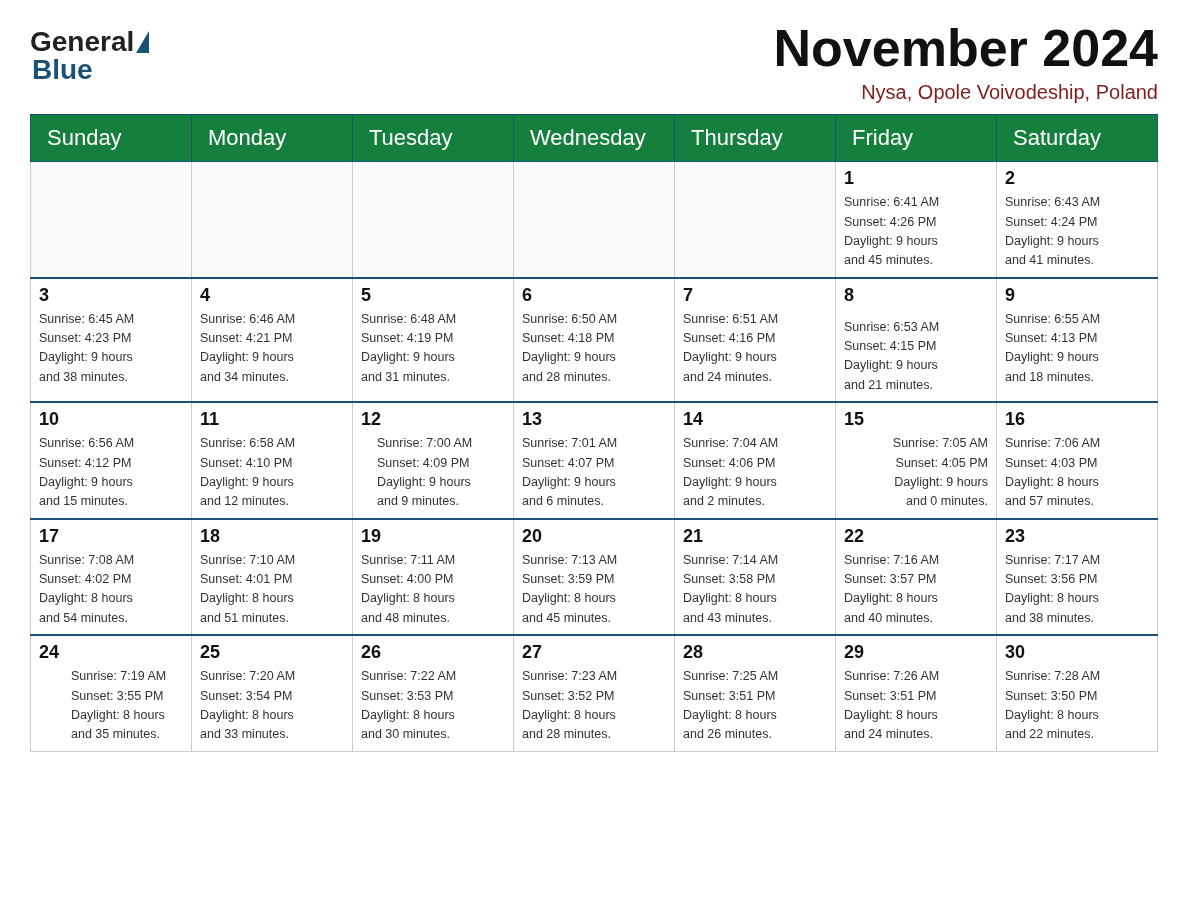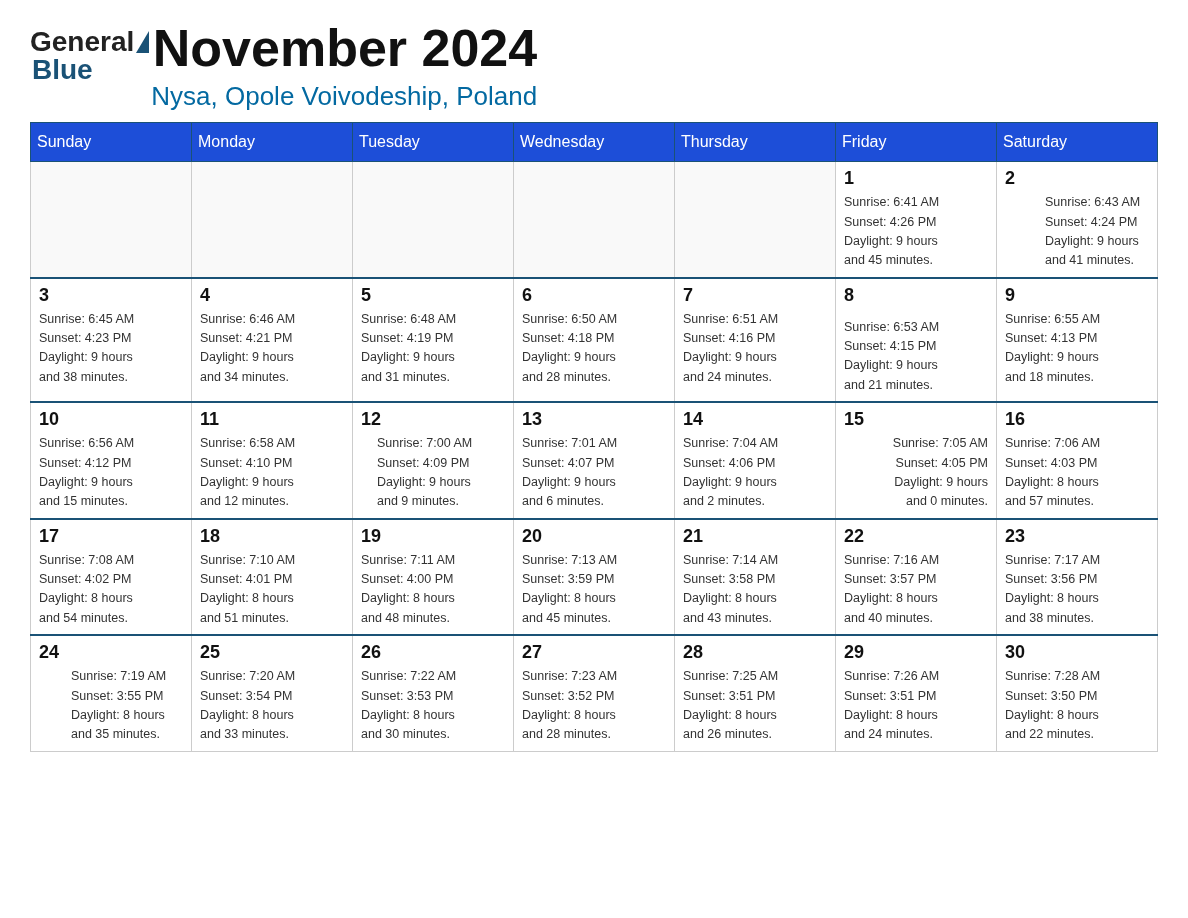--- a/index.html
+++ b/index.html
@@ -6,20 +6,21 @@
     body {
       font-family: Arial, sans-serif;
       background: #fff;
       color: #222;
       width: 1188px;
       min-height: 918px;
       padding: 20px 30px 30px 30px;
     }
     .header {
       display: flex;
+      justify-content: space-between;
       align-items: flex-start;
       margin-bottom: 10px;
     }
     .logo {
       display: flex;
       flex-direction: column;
       align-items: flex-start;
       margin-top: 8px;
     }
     .logo-text {
@@ -49,35 +50,35 @@
     .title-block {
       text-align: right;
     }
     .title-month {
       font-size: 52px;
       font-weight: bold;
       color: #111;
       line-height: 1.1;
     }
     .title-location {
-      font-size: 26px;
-      color: #0369a1;
+      font-size: 20px;
+      color: #7f1d1d;
       margin-top: 4px;
     }
     .calendar {
       width: 100%;
       border-collapse: collapse;
       margin-top: 10px;
     }
     .calendar thead tr th {
-      background-color: #1d4ed8;
+      background-color: #15803d;
       color: #fff;
-      font-size: 16px;
+      font-size: 22px;
       font-weight: normal;
-      padding: 10px 6px;
+      padding: 10px 16px;
       text-align: left;
       border: 1px solid #1a5276;
     }
     .calendar tbody tr td {
       border: 1px solid #ccc;
       vertical-align: top;
       padding: 6px 8px;
       width: 14.28%;
       height: 115px;
       background: #fff;
@@ -141,21 +142,21 @@
         <td class="empty"></td>
         <td>
           <span class="day-number">1</span>
           <div class="day-info" style="white-space: pre-line;">Sunrise: 6:41 AM
 Sunset: 4:26 PM
 Daylight: 9 hours
 and 45 minutes.</div>
         </td>
         <td>
           <span class="day-number">2</span>
-          <div class="day-info" style="white-space: pre-line; margin-left: 40px;">Sunrise: 6:43 AM
+          <div class="day-info" style="white-space: pre-line;">Sunrise: 6:43 AM
 Sunset: 4:24 PM
 Daylight: 9 hours
 and 41 minutes.</div>
         </td>
       </tr>
       <tr class="row-divider">
         <td>
           <span class="day-number">3</span>
           <div class="day-info" style="white-space: pre-line;">Sunrise: 6:45 AM
 Sunset: 4:23 PM

